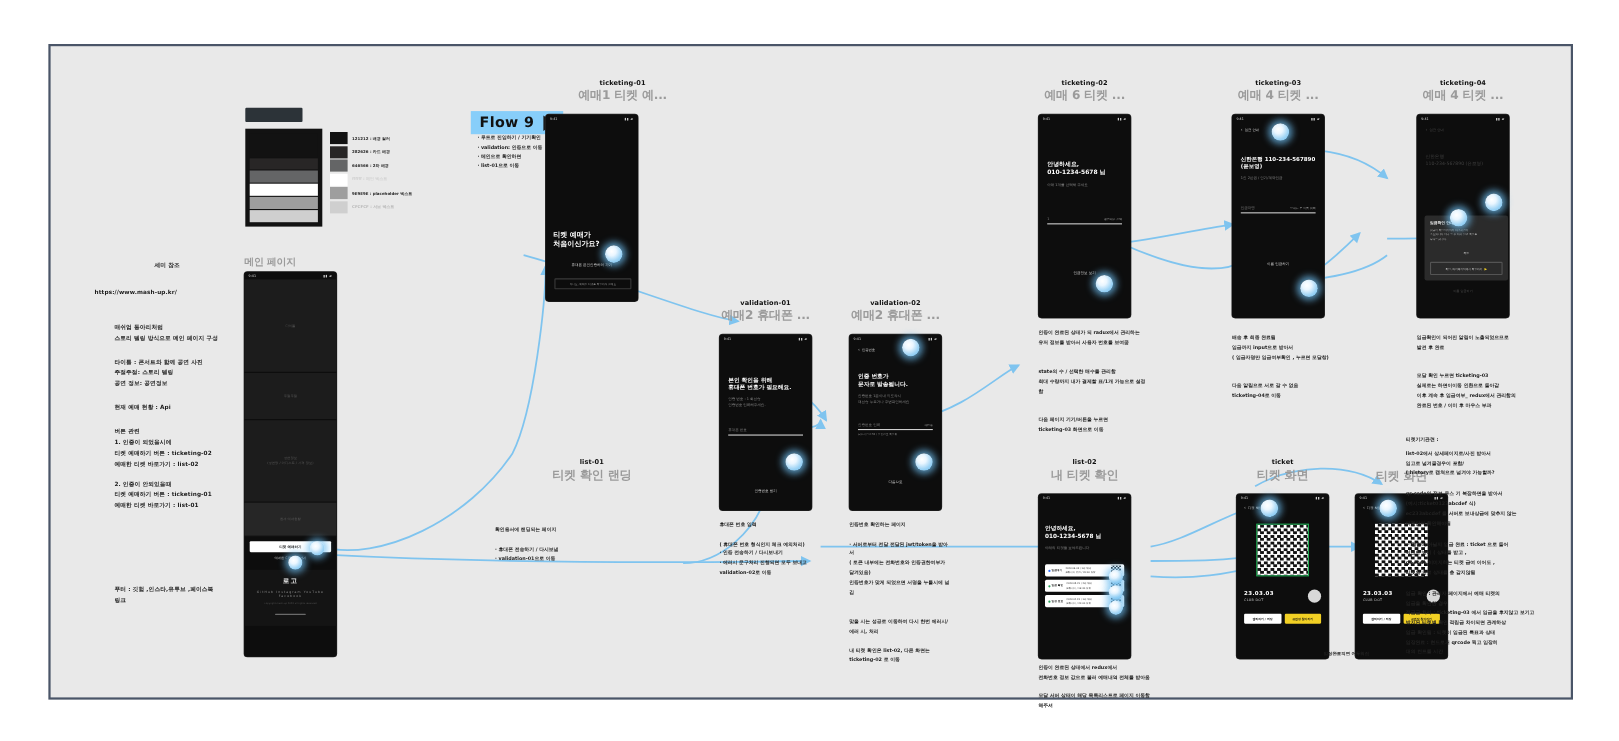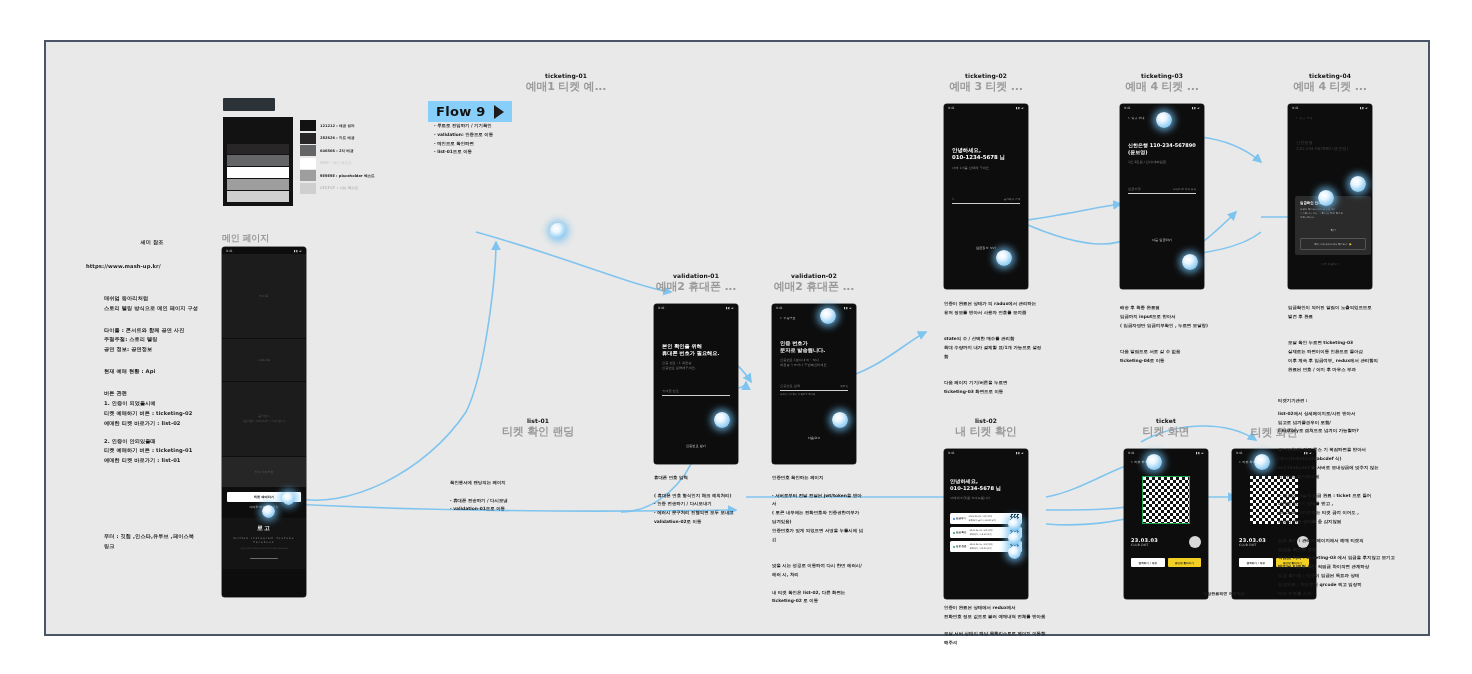--- a/index.html
+++ b/index.html
@@ -177,20 +177,34 @@
   </div>
   <div class="abs note-sm" style="left:388px;top:80px;width:72px;">· 루트로 진입하기 / 기기확인
 · validation: 인증으로 이동
 · 메인으로 확인하면
 · list-01으로 이동</div>
 
   <div class="abs" style="left:458px;top:30px;width:92px;margin-left:16px;">
     <div class="frame-id">ticketing-01</div>
     <div class="frame-title">예매1 티켓 예...</div>
   </div>
+  <div class="phone" style="left:450px;top:62px;width:84px;height:170px;">
+    <div class="statusbar">
+        <span class="sb-l">9:41</span>
+        <span class="sb-r">▮▮ ▰</span>
+      </div>
+    <div style="padding:0 7px;position:relative;height:100%;">
+      <div class="ph-head" style="position:absolute;top:98px;left:7px;">티켓 예매가
+처음이신가요?</div>
+      <div class="cta" style="position:absolute;top:128px;left:0;width:84px;">휴대폰 본인인증하러 가기</div>
+      <div style="position:absolute;top:142px;left:8px;width:68px;border:.5px solid #3a3a3a;border-radius:1px;padding:2.5px 0;text-align:center;font-size:2.4px;color:#9a9a9a;">
+        <span>아니요, 예매한 티켓을 확인하러 갈게요</span>
+      </div>
+    </div>
+  </div>
   <div class="dot" style="left:504px;top:181px;"></div>
 
   <div class="abs" style="left:446px;top:375px;width:92px;">
     <div class="frame-id">list-01</div>
     <div class="frame-title">티켓 확인 랜딩</div>
   </div>
   <div class="abs note-sm" style="left:404px;top:437px;width:76px;">확인용서에 랜딩되는 페이지
 
  · 휴대폰 전송하기 / 다시보냄
  · validation-01으로 이동</div>
@@ -257,21 +271,21 @@
  ( 토큰 내부에는 전화번호와 인증권한여부가 담겨있음)
  인증번호가 맞게 되었으면 서명을 누를시에 넘김
 
 
  맞을 시는 성공로 이동하여 다시 한번 에러시/에러 시, 처리
 
  내 티켓 확인은 list-02, 다른 화면는 ticketing-02 로 이동</div>
 
   <div class="abs" style="left:894px;top:30px;width:92px;">
     <div class="frame-id">ticketing-02</div>
-    <div class="frame-title">예매 3 티켓 ...</div>
+    <div class="frame-title">예매 6 티켓 ...</div>
   </div>
   <div class="phone" style="left:898px;top:62px;width:84px;height:185px;">
     <div class="statusbar">
         <span class="sb-l">9:41</span>
         <span class="sb-r">▮▮ ▰</span>
       </div>
     <div style="padding:36px 8px 0 8px;">
       <div class="ph-head" style="font-size:5.4px;">안녕하세요,
 010-1234-5678 님</div>
       <div class="ph-sub">아래 1개를 선택해 주세요</div>

